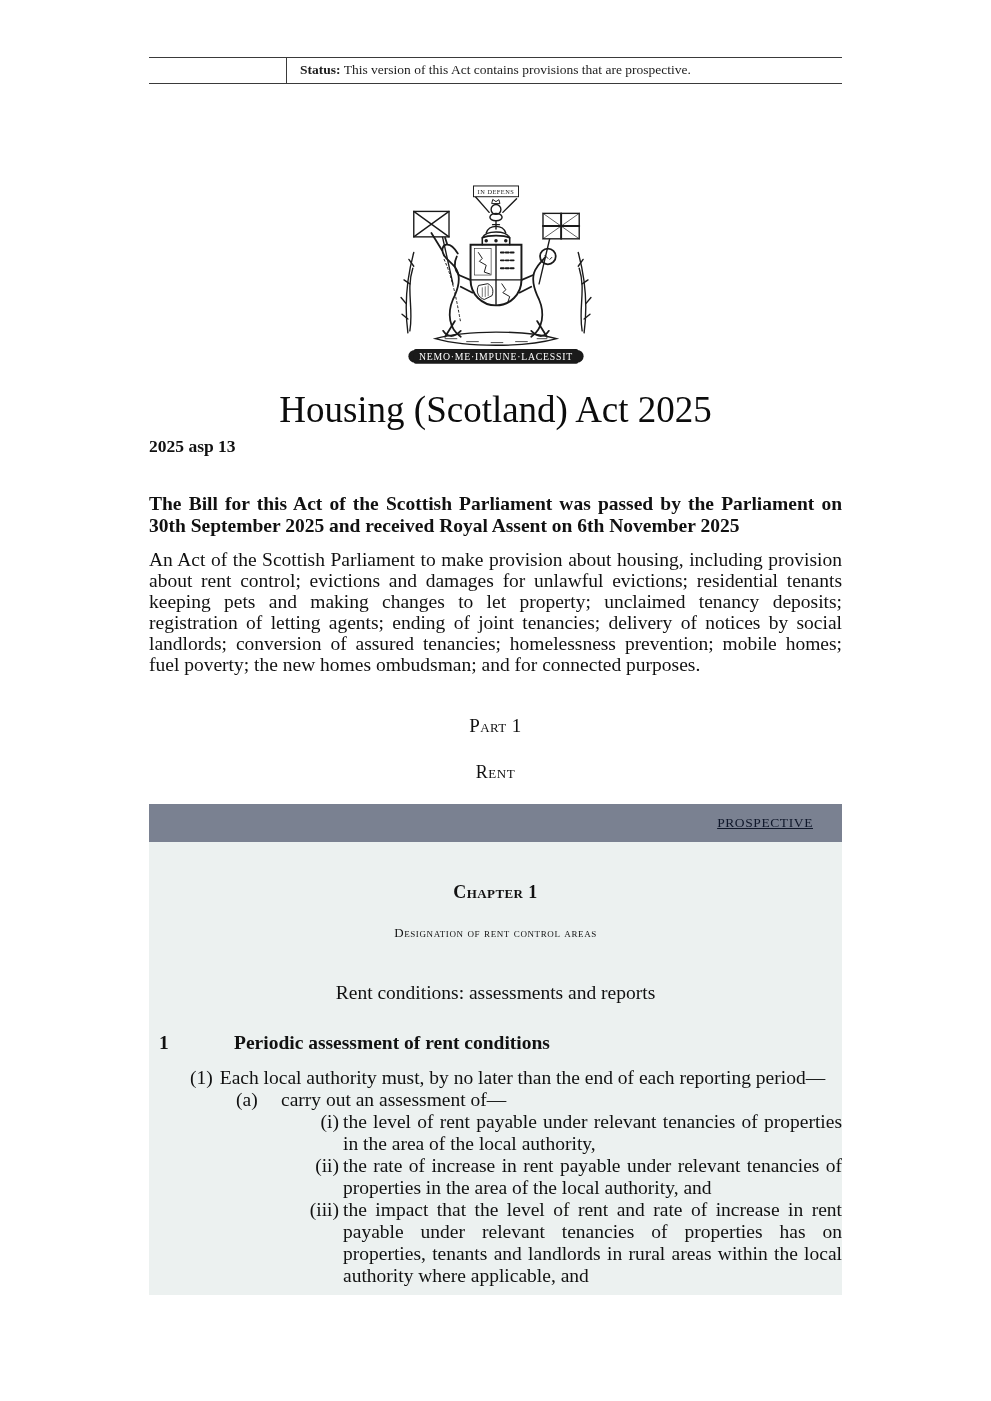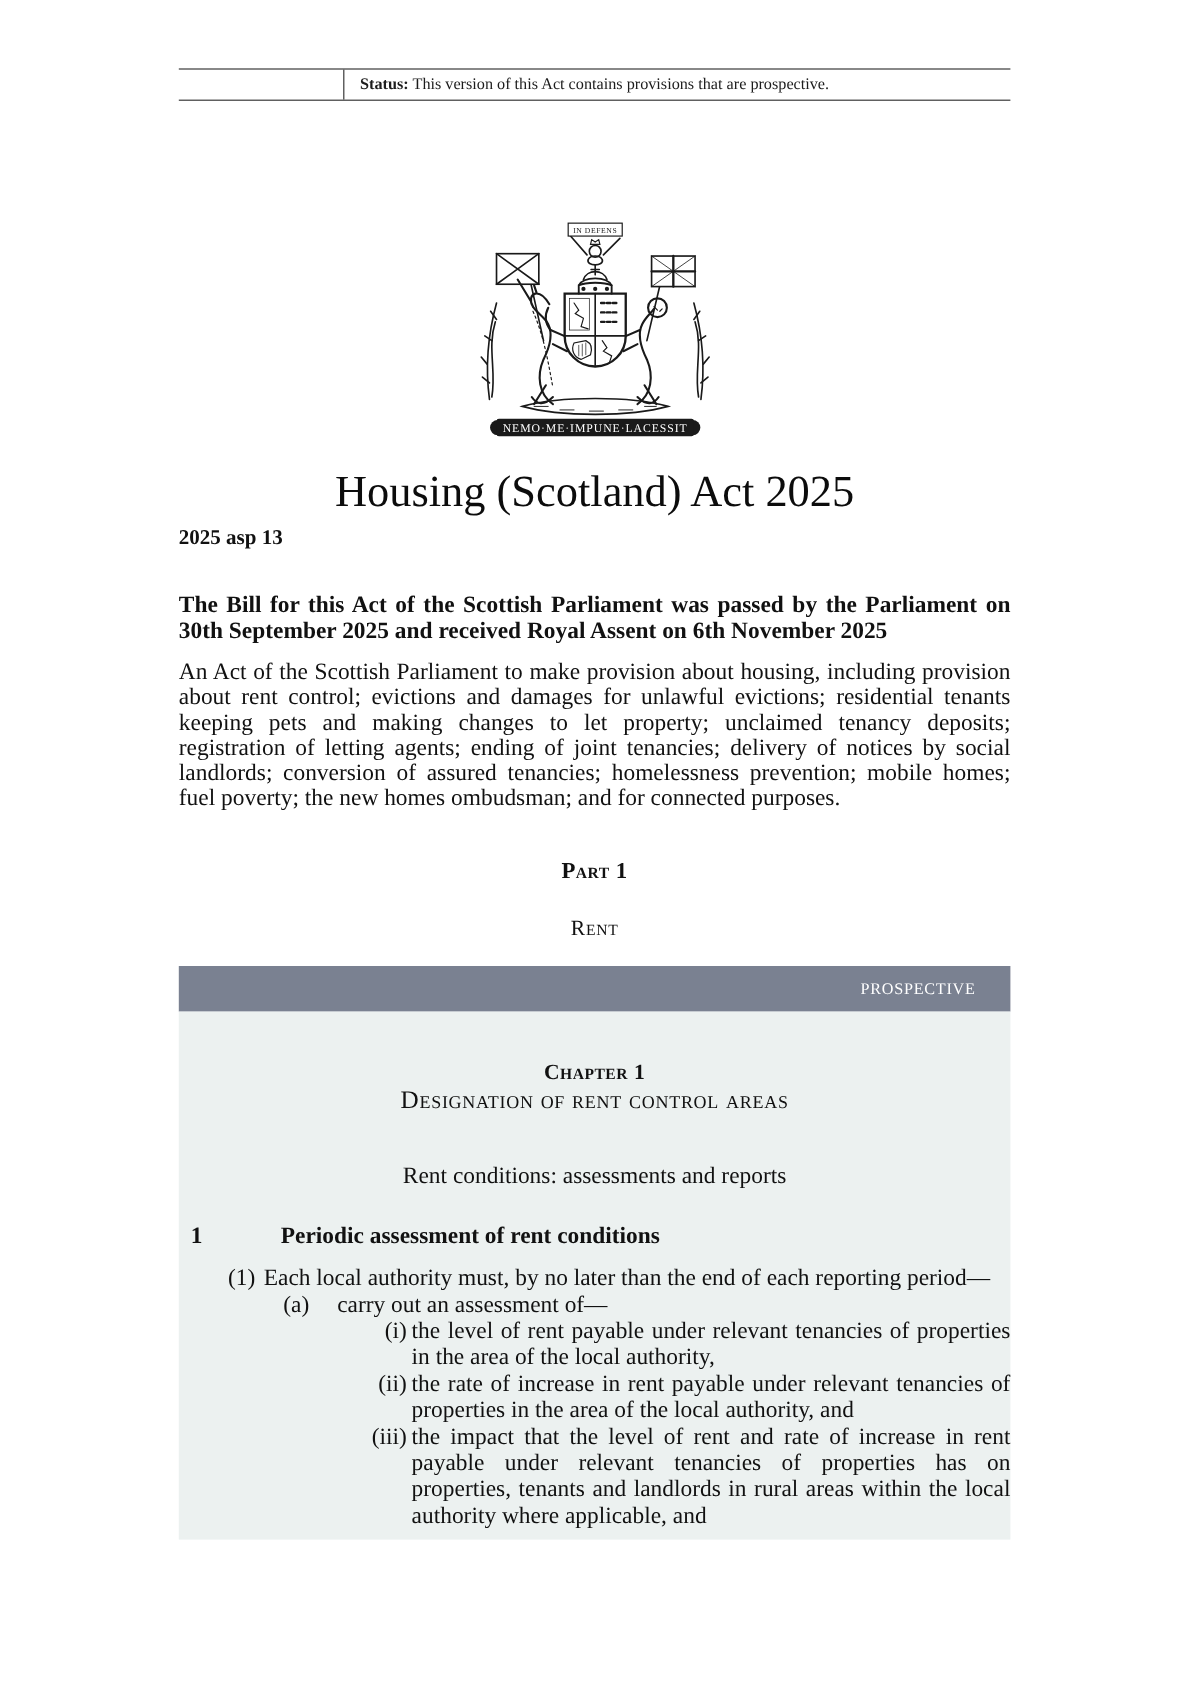--- a/index.html
+++ b/index.html
@@ -26,33 +26,33 @@
   .crest-wrap { text-align:center; margin-top:100px; }
   .crest-wrap svg { display:inline-block; }
 
   
   .act-title { margin-top:14px; text-align:center; font-size:37px; line-height:44px; font-weight:normal; color:#0c0c0c; }
   .asp { margin-top:4px; text-align:left; font-size:17.5px; font-weight:bold; }
 
   .passage { margin-top:36px; font-size:19.5px; line-height:22px; font-weight:bold; text-align:justify; }
   .long-title { margin-top:12px; font-size:19.5px; line-height:21px; text-align:justify; }
 
-  .part-label { margin-top:40px; text-align:center; font-variant-caps:small-caps; font-weight:bold; font-size:19px; letter-spacing:.4px; }
+  .part-label { margin-top:40px; text-align:center; font-variant-caps:small-caps; font-weight:normal; font-size:19px; letter-spacing:.4px; }
   .part-heading { margin-top:25px; text-align:center; font-variant-caps:small-caps; font-size:18px; letter-spacing:.6px; }
 
   
   .prospective-bar {
     margin-top:21px; height:38px; background:#7a8191;
-    color:#ffffff; text-align:right; padding-right:29px;
-    font-size:13.5px; line-height:38px; letter-spacing:.6px;
+    color:#0f172a; text-align:right; padding-right:29px;
+    font-size:13.5px; line-height:38px; letter-spacing:.6px;text-decoration:underline;
   }
   .shaded { background:#ecf1f0; padding:40px 0 8px; }
 
   .chapter-label { text-align:center; font-variant-caps:small-caps; font-weight:bold; font-size:18px; letter-spacing:.4px; }
-  .chapter-heading { text-align:center; font-variant-caps:small-caps; font-size:21px; letter-spacing:.6px; }
+  .chapter-heading { margin-top:22px; text-align:center; font-variant-caps:small-caps; font-size:13px; letter-spacing:.6px; }
   .crossheading { margin-top:41px; text-align:center; font-size:19.5px; }
 
   .section-head { display:flex; margin-top:28px; font-size:19.5px; line-height:22px; font-weight:bold; }
   .sec-num { width:85px; padding-left:10px; flex:none; }
 
   .prov { font-size:19.5px; line-height:22px; }
   .sub1 { display:flex; margin-top:13px; padding-left:41px; }
   .sub1 .n1 { margin-right:7px; flex:none; }
   .para-a { display:flex; padding-left:87px; }
   .para-a .na { width:45px; flex:none; }

